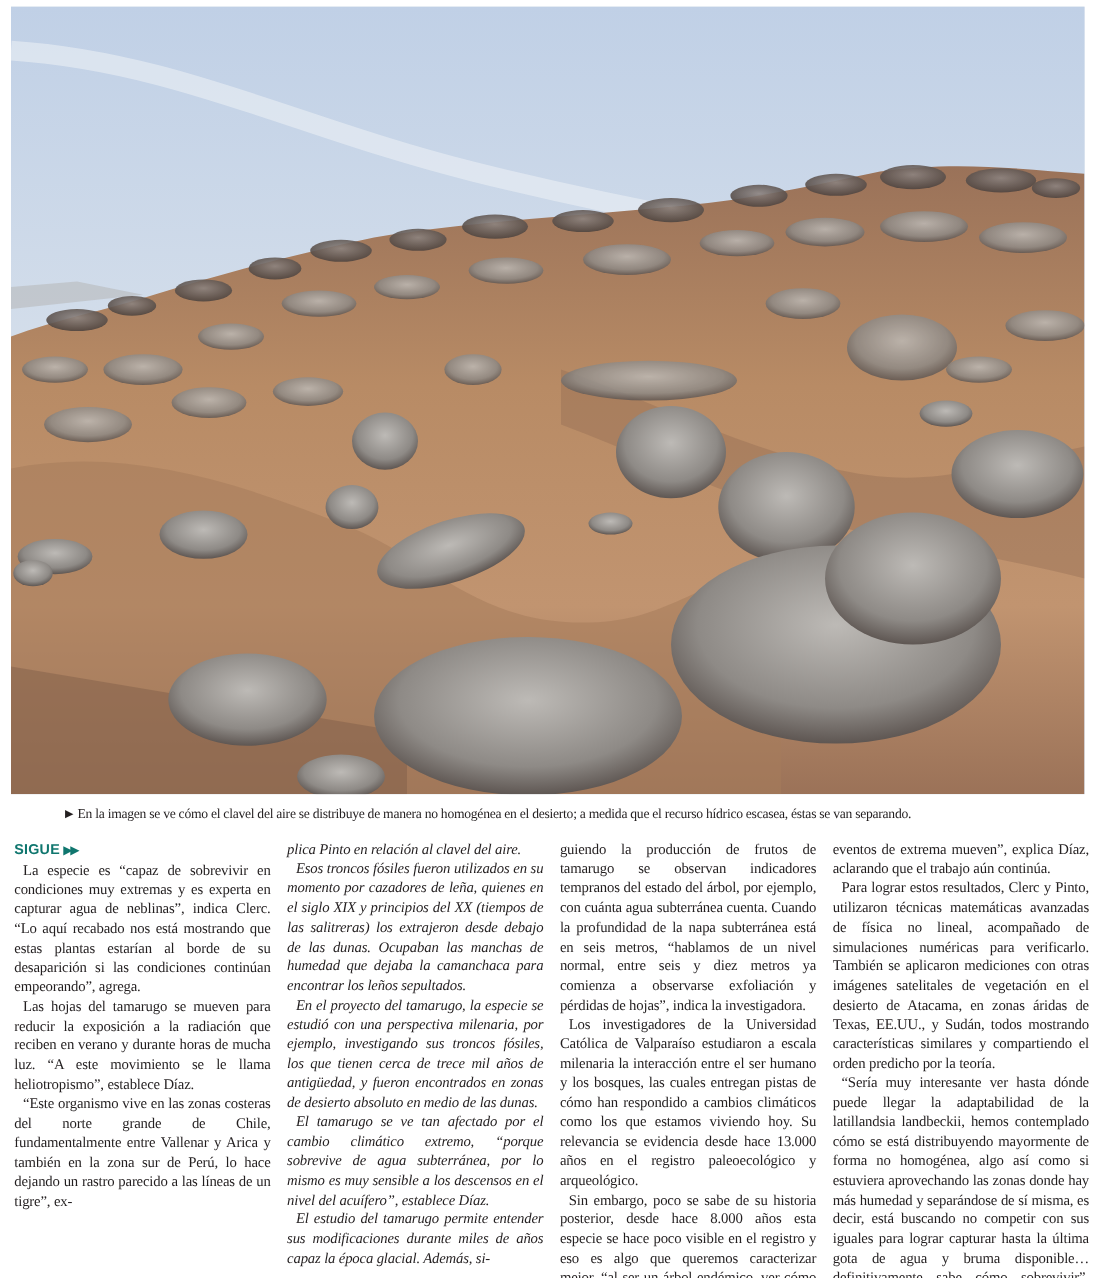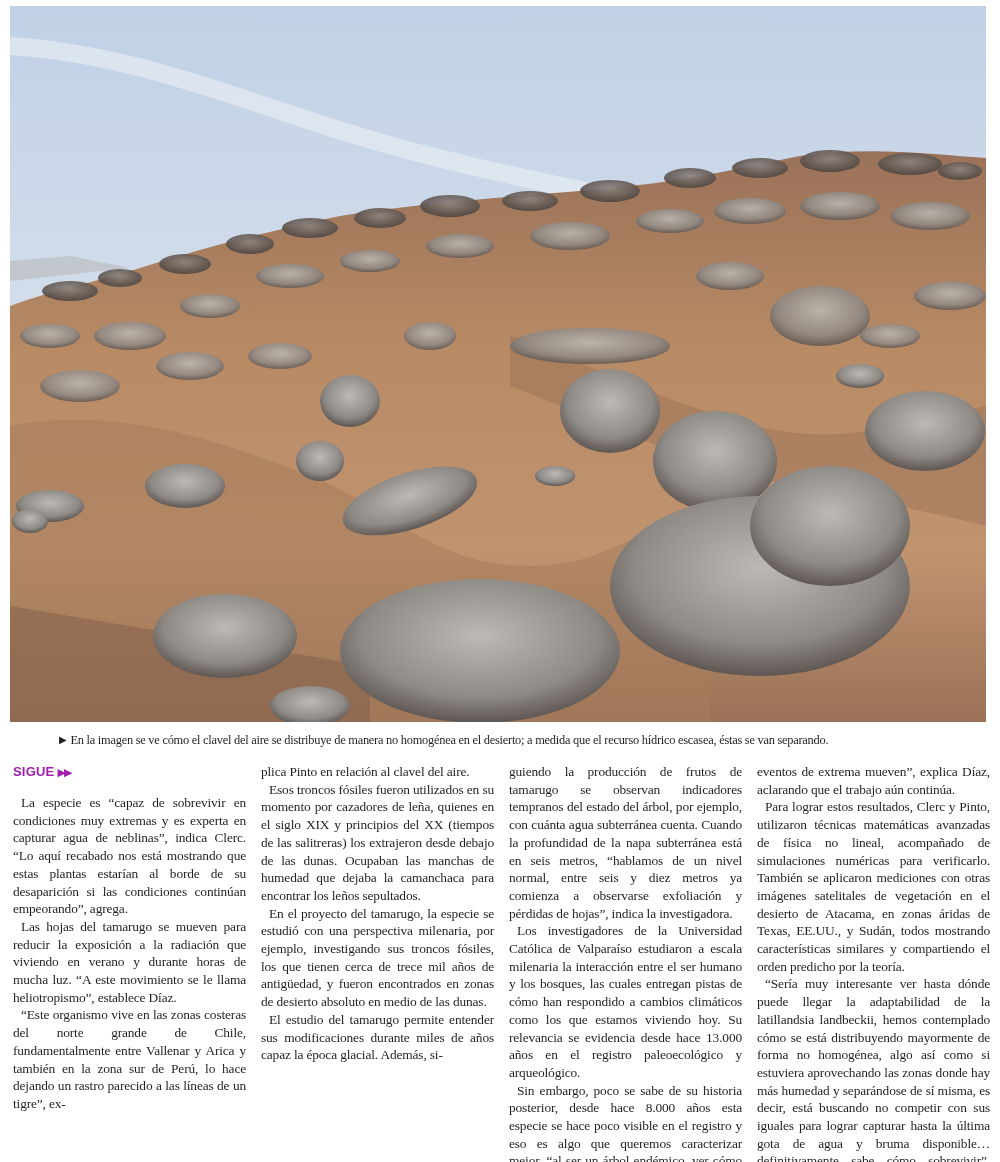--- a/index.html
+++ b/index.html
@@ -22,29 +22,29 @@
 
   .columns {
     position: absolute; left: 13px; top: 763px; width: 977px; height: 395px;
   }
   .col {
     position: absolute; top: 0; width: 233px;
     font-size: 13.4px; line-height: 17.7px; text-align: justify; hyphens: manual;
     letter-spacing: -0.15px;
   }
   .col1 { left: 0; }
-  .col2 { left: 248px; }
+  .col2 { left: 248px; font-style: italic; }
   .col3 { left: 496px; }
   .col4 { left: 744px; }
   .col p { text-indent: 0; }
   .col p.ind { text-indent: 8px; }
 
   .sigue {
     font-family: "Liberation Sans", "DejaVu Sans", sans-serif; font-weight: bold;
-    font-size: 13px; line-height: 17px; letter-spacing: 0.2px; margin-bottom: 13px; color: #a21caf;
+    font-size: 13px; line-height: 17px; letter-spacing: 0.2px; color: #0f766e;
   }
   .sigue .ff { font-size: 11px; letter-spacing: -2px; margin-left: 3px; }
 </style>
 </head>
 <body>
 
 <div class="photo">
   <svg viewBox="0 0 976 716" preserveAspectRatio="none">
     <defs>
       <linearGradient id="sky" x1="0" y1="0" x2="0" y2="1">
@@ -146,28 +146,29 @@
 <div class="caption">
   <span class="arrow">▶</span><span>En la imagen se ve cómo el clavel del aire se distribuye de manera no homogénea en el desierto; a medida que el recurso hídrico escasea, éstas se van separando.</span>
 </div>
 
 <div class="columns">
   <div class="col col1">
     <div class="sigue">
       <span>SIGUE</span><span class="ff">▶▶</span>
     </div>
     <p class="ind">La especie es “capaz de sobrevivir en condiciones muy extremas y es experta en capturar agua de neblinas”, indica Clerc. “Lo aquí recabado nos está mostrando que estas plantas estarían al borde de su desaparición si las condiciones continúan empeorando”, agrega.</p>
-    <p class="ind">Las hojas del tamarugo se mueven para reducir la exposición a la radiación que viviendo en verano y durante horas de mucha luz. “A este movimiento se le llama heliotropismo”, establece Díaz.</p>
+    <p class="ind">Las hojas del tamarugo se mueven para reducir la exposición a la radiación que reciben en verano y durante horas de mucha luz. “A este movimiento se le llama heliotropismo”, establece Díaz.</p>
     <p class="ind">“Este organismo vive en las zonas costeras del norte grande de Chile, fundamentalmente entre Vallenar y Arica y también en la zona sur de Perú, lo hace dejando un rastro parecido a las líneas de un tigre”, ex-</p>
   </div>
 
   <div class="col col2">
     <p>plica Pinto en relación al clavel del aire.</p>
     <p class="ind">Esos troncos fósiles fueron utilizados en su momento por cazadores de leña, quienes en el siglo XIX y principios del XX (tiempos de las salitreras) los extrajeron desde debajo de las dunas. Ocupaban las manchas de humedad que dejaba la camanchaca para encontrar los leños sepultados.</p>
     <p class="ind">En el proyecto del tamarugo, la especie se estudió con una perspectiva milenaria, por ejemplo, investigando sus troncos fósiles, los que tienen cerca de trece mil años de antigüedad, y fueron encontrados en zonas de desierto absoluto en medio de las dunas.</p>
+    <p class="ind">El tamarugo se ve tan afectado por el cambio climático extremo, “porque sobrevive de agua subterránea, por lo mismo es muy sensible a los descensos en el nivel del acuífero”, establece Díaz.</p>
     <p class="ind">El estudio del tamarugo permite entender sus modificaciones durante miles de años capaz la época glacial. Además, si-</p>
   </div>
 
   <div class="col col3">
     <p>guiendo la producción de frutos de tamarugo se observan indicadores tempranos del estado del árbol, por ejemplo, con cuánta agua subterránea cuenta. Cuando la profundidad de la napa subterránea está en seis metros, “hablamos de un nivel normal, entre seis y diez metros ya comienza a observarse exfoliación y pérdidas de hojas”, indica la investigadora.</p>
     <p class="ind">Los investigadores de la Universidad Católica de Valparaíso estudiaron a escala milenaria la interacción entre el ser humano y los bosques, las cuales entregan pistas de cómo han respondido a cambios climáticos como los que estamos viviendo hoy. Su relevancia se evidencia desde hace 13.000 años en el registro paleoecológico y arqueológico.</p>
     <p class="ind">Sin embargo, poco se sabe de su historia posterior, desde hace 8.000 años esta especie se hace poco visible en el registro y eso es algo que queremos caracterizar mejor, “al ser un árbol endémico, ver cómo se distribuyeron las poblaciones frente a</p>
   </div>
 
   <div class="col col4">

